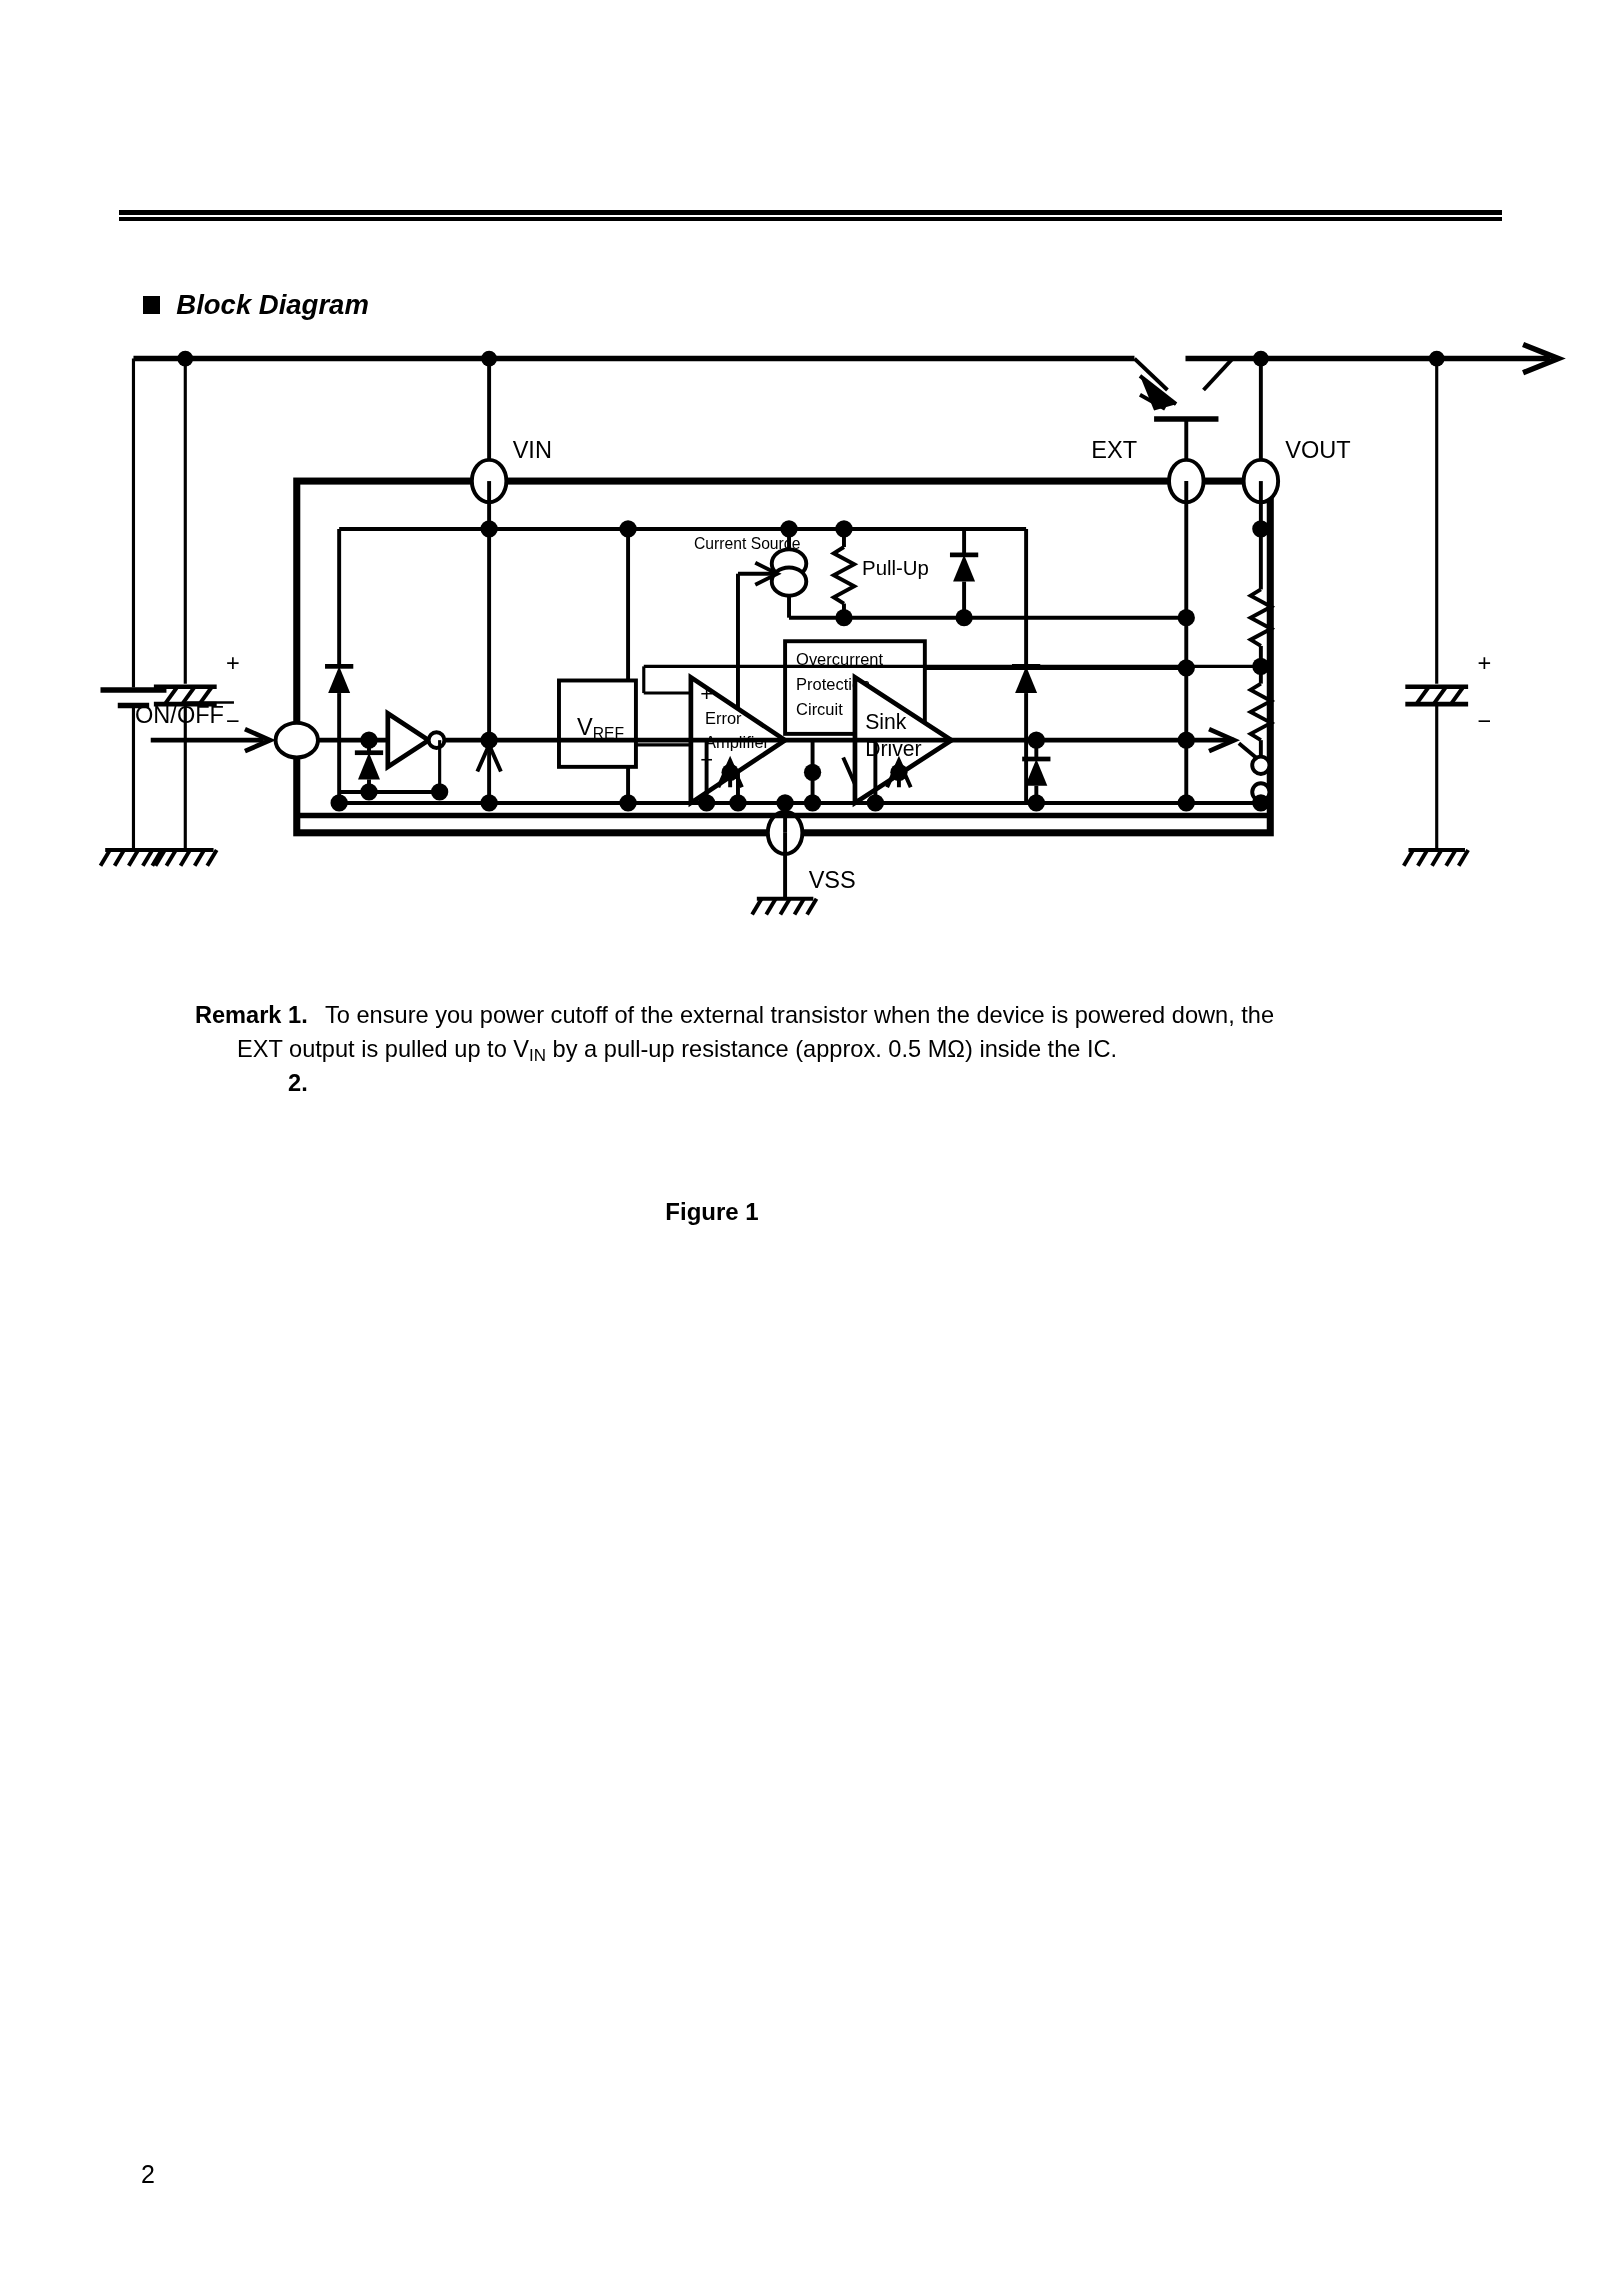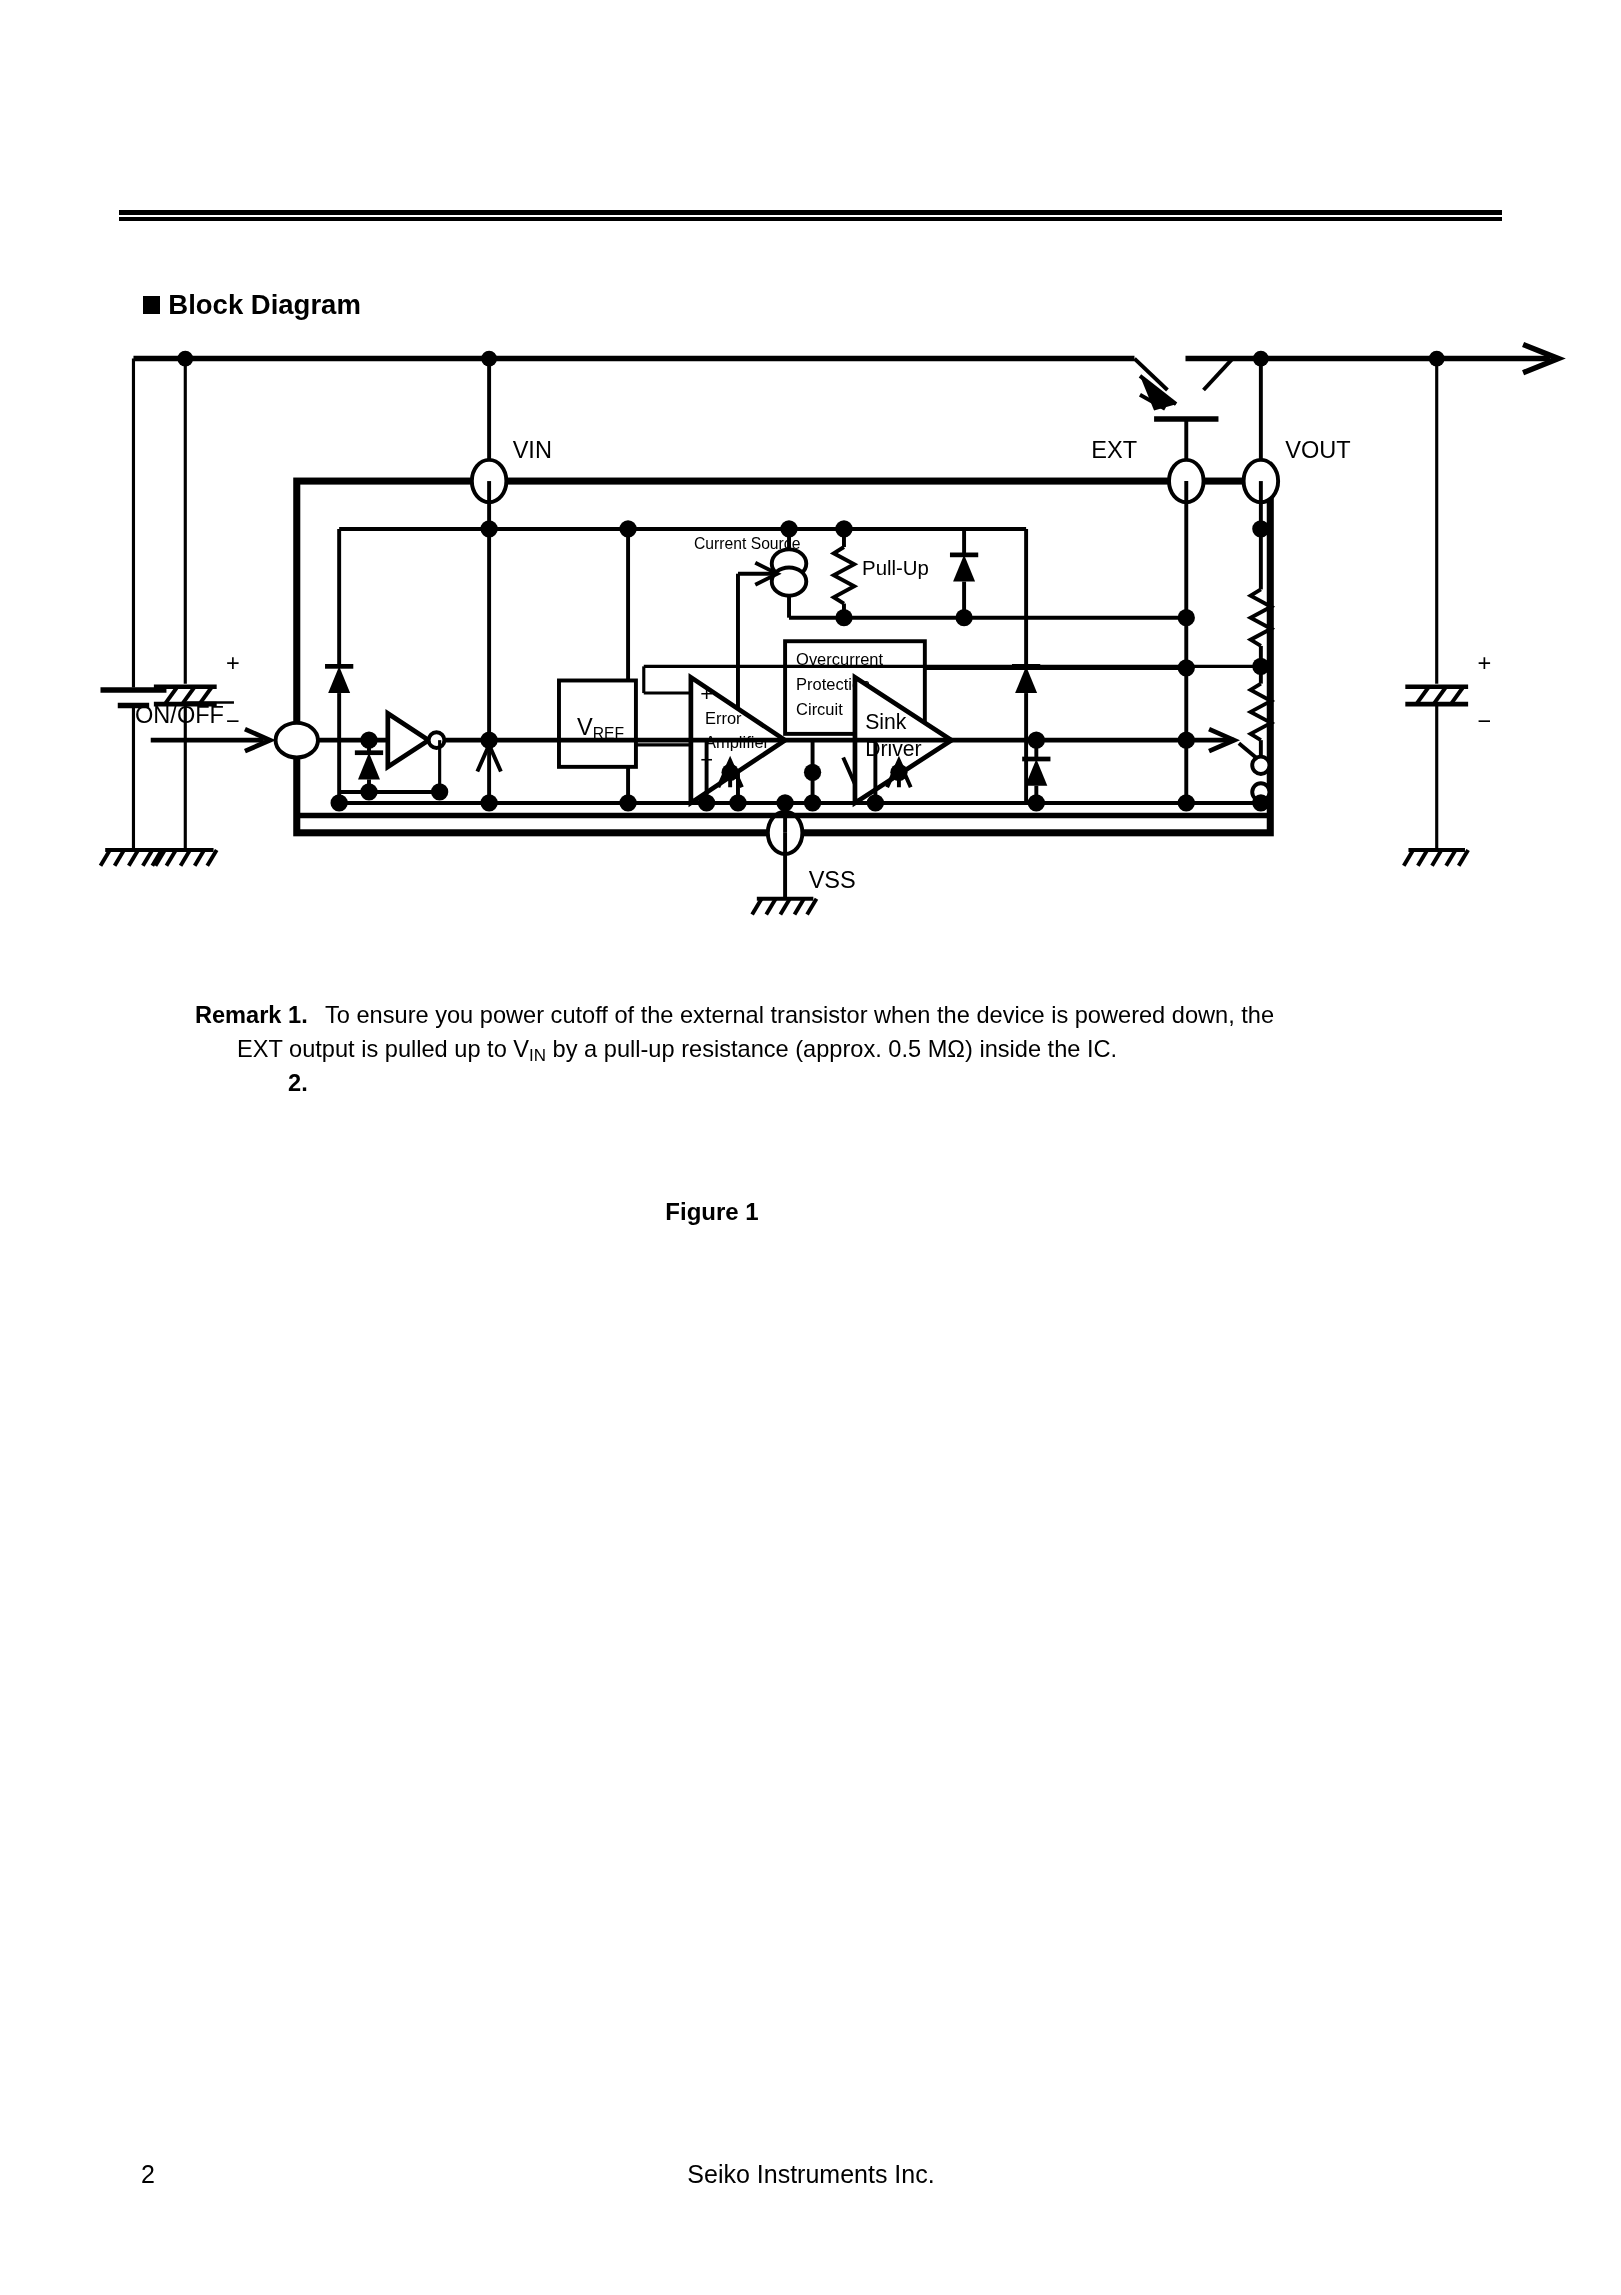--- a/index.html
+++ b/index.html
@@ -87,21 +87,22 @@
     background: #000;
   }
 
   
   #section-block-diagram {
     position: absolute;
     left: 143px;
     top: 289px;
     display: flex;
     align-items: center;
-    gap: 8px;
+    gap: 16px;
+    font-style: italic;
   }
   #section-bullet {
     width: 17.3px;
     height: 17.3px;
     background: #000;
   }
   #section-label {
     font-size: 27.5px;
     font-weight: bold;
   }
@@ -552,17 +553,16 @@
 
   </div>
 
   <div id="figure-caption">Figure 1</div>
   <div id="figure-ghost">&nbsp;</div>
 
   <div id="faint-mark">&nbsp;</div>
 
   <div id="footer">
     <div id="page-number">2</div>
-    <div id="company-name">Seiko Instruments Inc.</div>
   </div>
 
 </div>
 
 
 </body></html>

